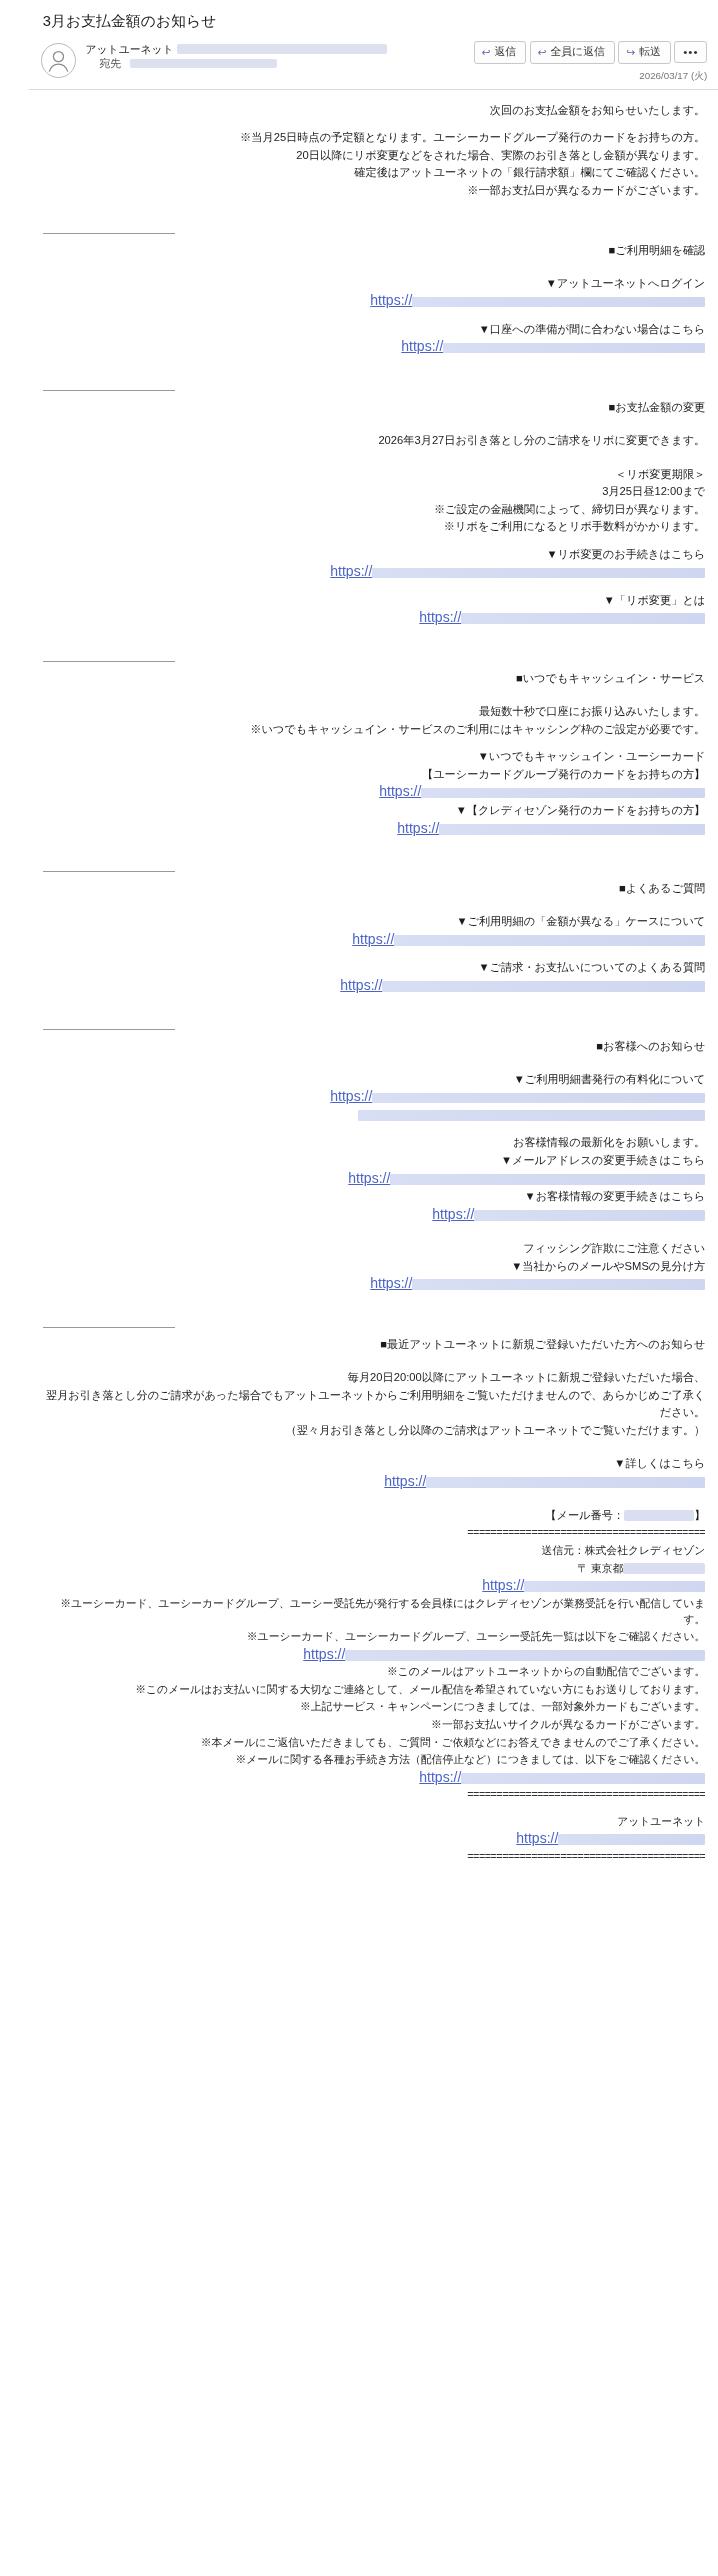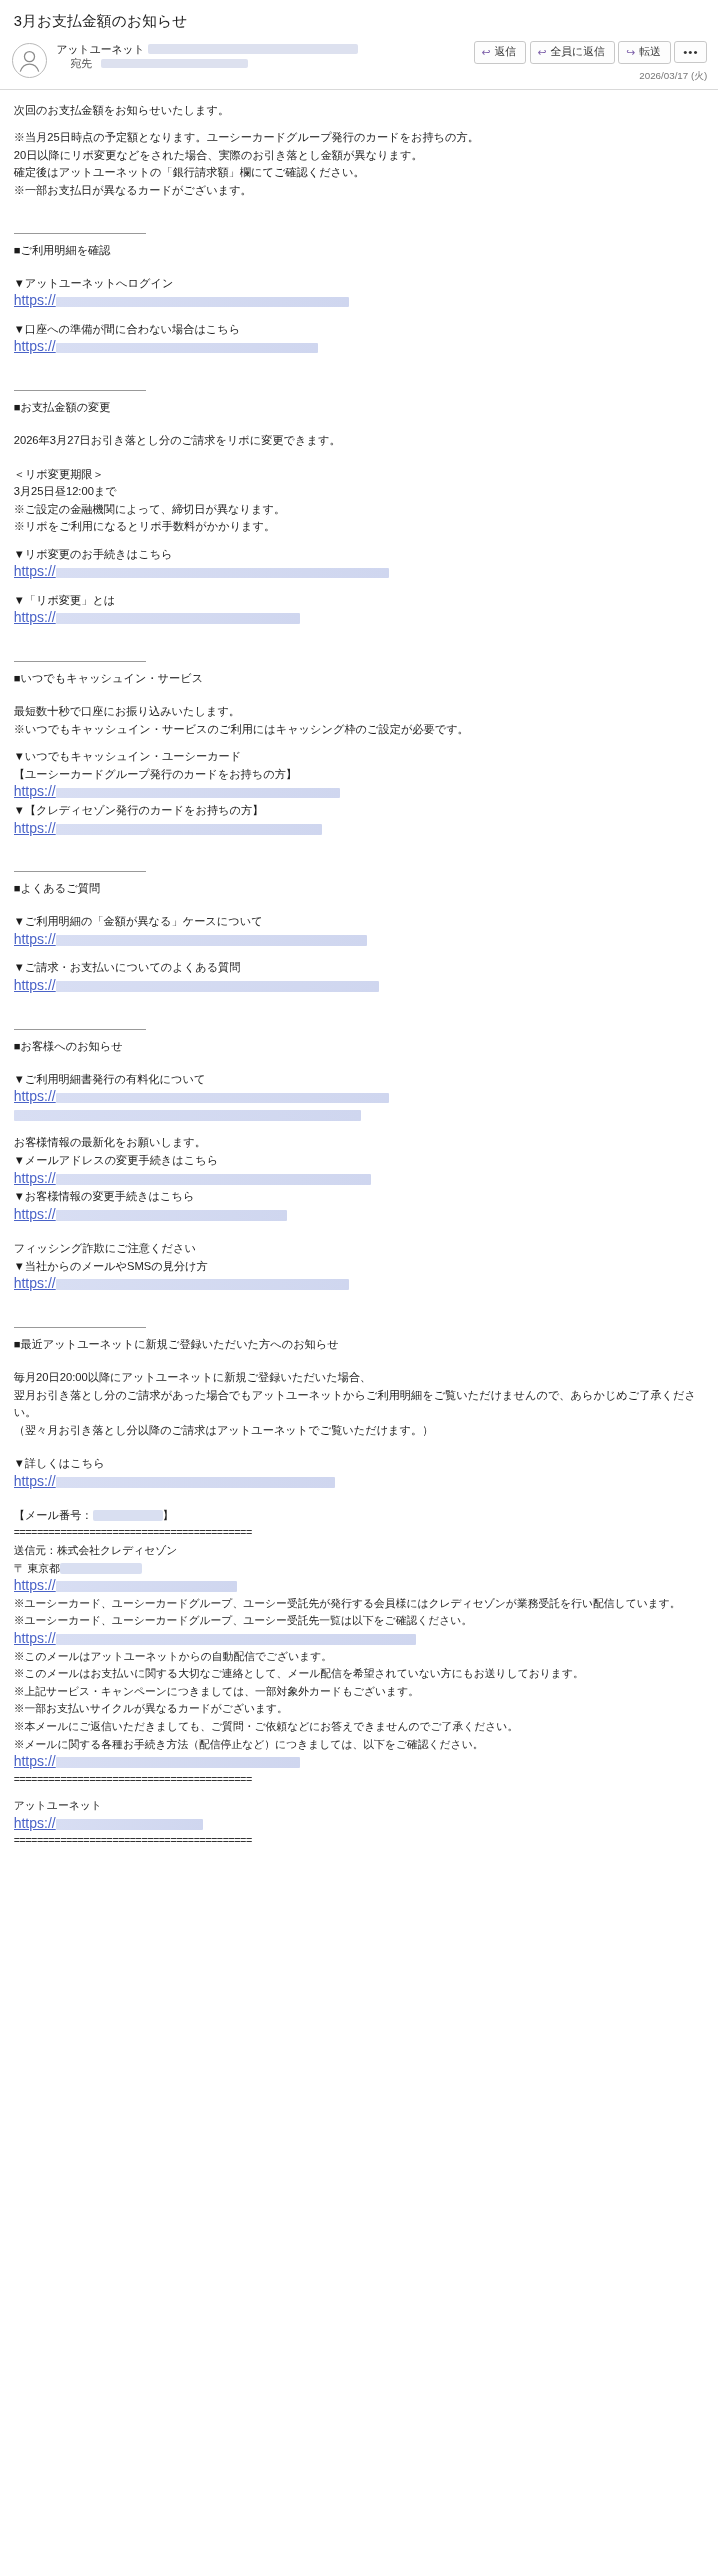--- a/index.html
+++ b/index.html
@@ -12,20 +12,21 @@
     font-family: "Liberation Sans", sans-serif;
     color: #111111;
     -webkit-font-smoothing: antialiased;
   }
   .page {
     width: 719px;
     min-height: 2576px;
     position: relative;
     background: #fff;
     box-sizing: border-box;
+    padding-left: 29px;
   }
 
   
   .mail-header {
     padding: 9.8px 11.7px 5.9px 11.7px;
     border-bottom: 1px solid #d9d9d9;
   }
   .subject {
     font-size: 14.7px;
     font-weight: normal;
@@ -109,20 +110,21 @@
     align-items: flex-end;
     flex: 0 0 auto;
   }
 
   
   .mail-body {
     padding: 11.7px 13.7px 23.5px 13.7px;
     font-size: 11.2px;
     line-height: 17.6px;
     color: #1c1c1c;
+    text-align: right;
   }
   .line { min-height: 17.6px; }
   .gap-s { height: 9.8px; }
   .gap-m { height: 15.6px; }
   .gap-l { height: 23.5px; }
   .rule {
     border: 0;
     border-top: 1px solid #999;
     width: 132px;
     margin: 9.8px 0 7.8px 0;

